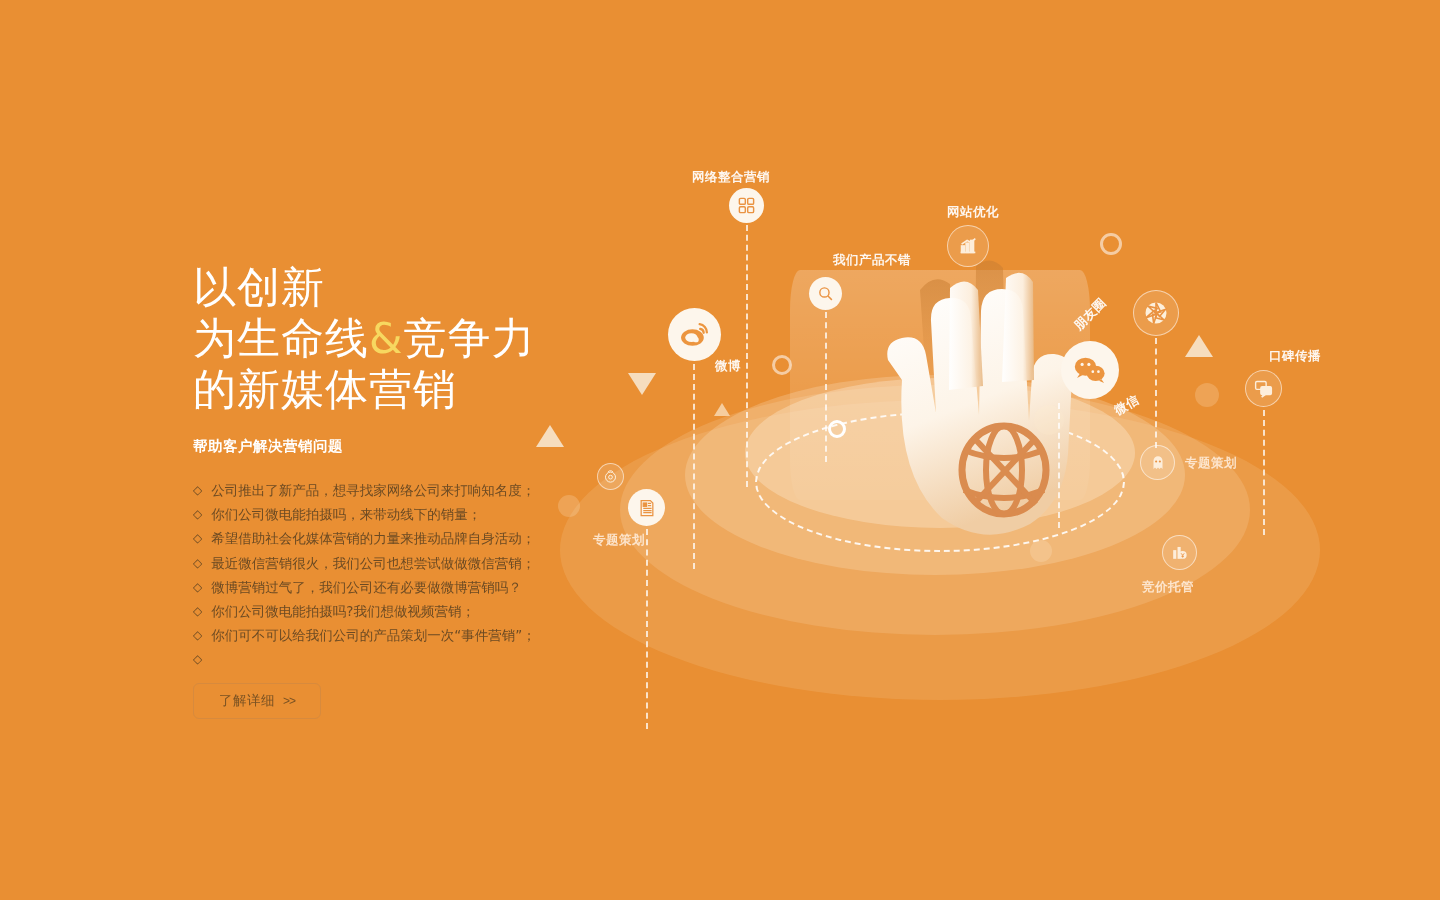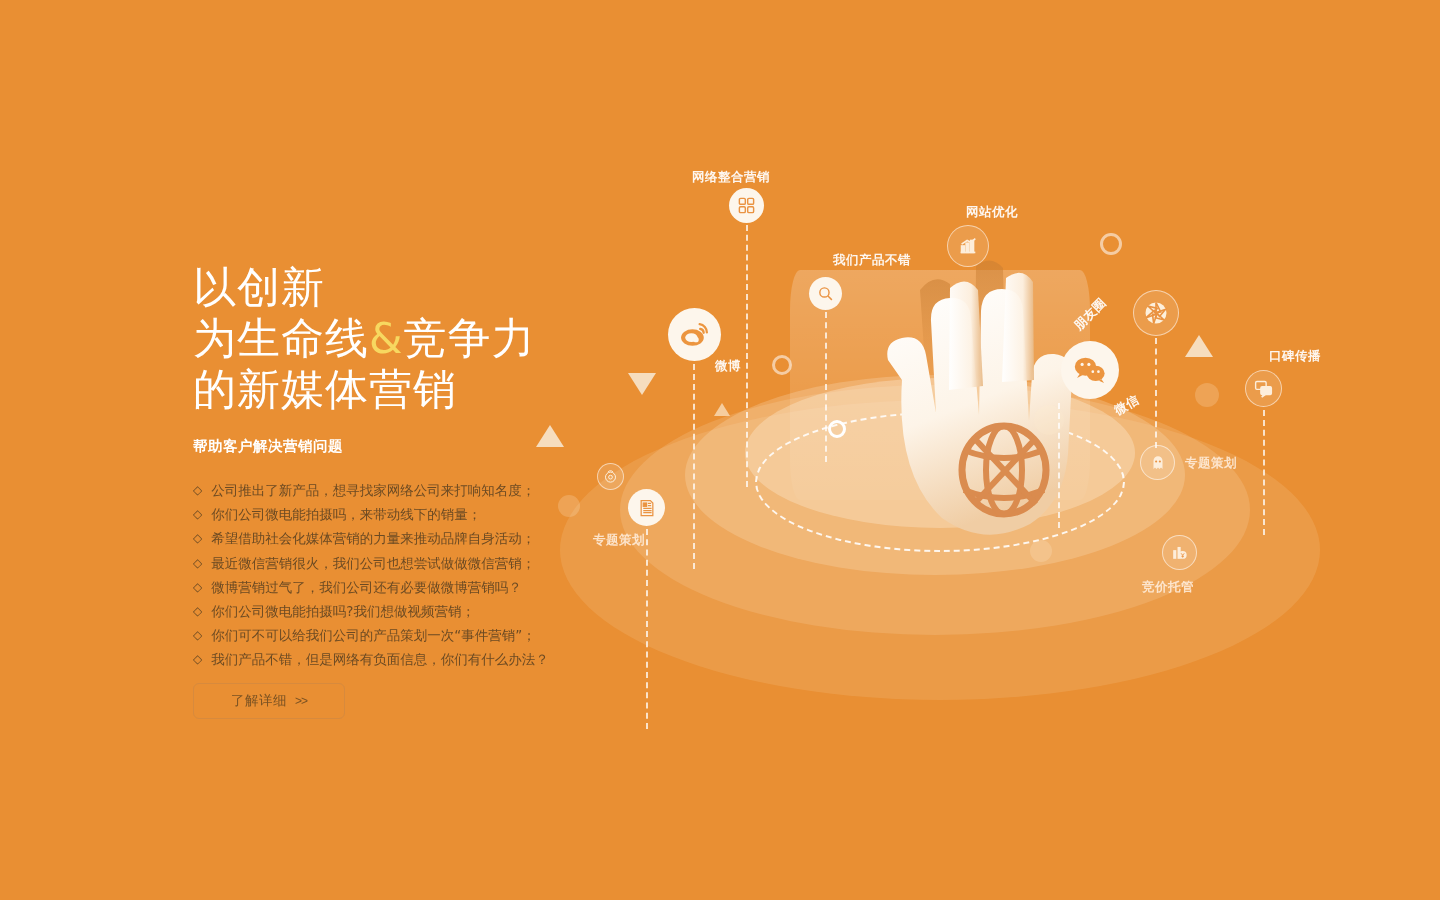--- a/index.html
+++ b/index.html
@@ -13,21 +13,21 @@
 
   
   .copy{ position:absolute; left:193px; top:262px; width:470px; }
   .headline{ color:#ffffff; font-size:43px; line-height:51px; font-weight:400; letter-spacing:1px; white-space:nowrap; }
   .headline .amp{ color:#f7d860; }
   .subhead{ color:#ffffff; font-size:14.5px; font-weight:bold; letter-spacing:.5px; margin-top:22px; }
   .bullets{ margin-top:22px; list-style:none; }
   .bullets li{ display:flex; align-items:flex-start; color:#6b4a23; font-size:13.5px; line-height:24.2px; }
   .bullets li .dia{ color:#6b4a23; font-size:12px; margin-right:9px; line-height:24.2px; }
   .cta{
-    position:absolute; left:193px; top:683px; width:152px; height:36px;
+    position:absolute; left:193px; top:683px; width:128px; height:36px;
     border:1px solid #d78a3d; border-radius:6px; background:transparent;
     color:#7a5223; font-size:13.5px; letter-spacing:.5px; cursor:pointer;
     display:flex; align-items:center; justify-content:center; gap:8px;
   }
   .cta .chev{ font-size:12px; letter-spacing:-1px; }
 
   
   .art{ position:absolute; left:540px; top:120px; width:900px; height:620px; }
 
   
@@ -113,21 +113,20 @@
       <li>
           <span class="dia">◇</span>
           <span>你们公司微电能拍摄吗?我们想做视频营销；</span>
         </li>
       <li>
           <span class="dia">◇</span>
           <span>你们可不可以给我们公司的产品策划一次“事件营销”；</span>
         </li>
       <li>
           <span class="dia">◇</span>
-          <span>我们产品不错，但是网络有负面信息，你们有什么办法？</span>
         </li>
     </ul>
   </div>
 
   <button class="cta">
     <span>了解详细</span>
     <span class="chev">&gt;&gt;</span>
   </button>
 
   <div class="art">
@@ -217,21 +216,21 @@
       <div class="ring solid" style="width:33px;height:33px;">
         <svg width="17" height="17" viewBox="0 0 24 24" fill="none" stroke="#ea9342" stroke-width="2">
           <circle cx="10.5" cy="10.5" r="6.5"></circle>
             <path d="M15.5 15.5 L21 21"></path>
         </svg>
       </div>
       <div class="dotted" style="left:16px; top:35px; height:150px;"></div>
     </div>
 
     <div class="node" style="left:407px; top:105px;">
-      <div class="lbl" style="left:19px; top:-21px;">网站优化</div>
+      <div class="lbl" style="left:0; top:-21px;">网站优化</div>
       <div class="ring outline" style="width:42px;height:42px;">
         <svg width="22" height="22" viewBox="0 0 24 24" fill="none" stroke="#fdeedb" stroke-width="1.8">
           <path d="M4 19 h16"></path>
             <rect x="5" y="12" width="3" height="7" fill="#fdeedb"></rect>
             <rect x="10" y="9" width="3" height="10" fill="#fdeedb"></rect>
             <rect x="15" y="6" width="3" height="13" fill="#fdeedb"></rect>
             <path d="M5 10 l6 -4 l4 2 l5 -4"></path>
         </svg>
       </div>
     </div>

